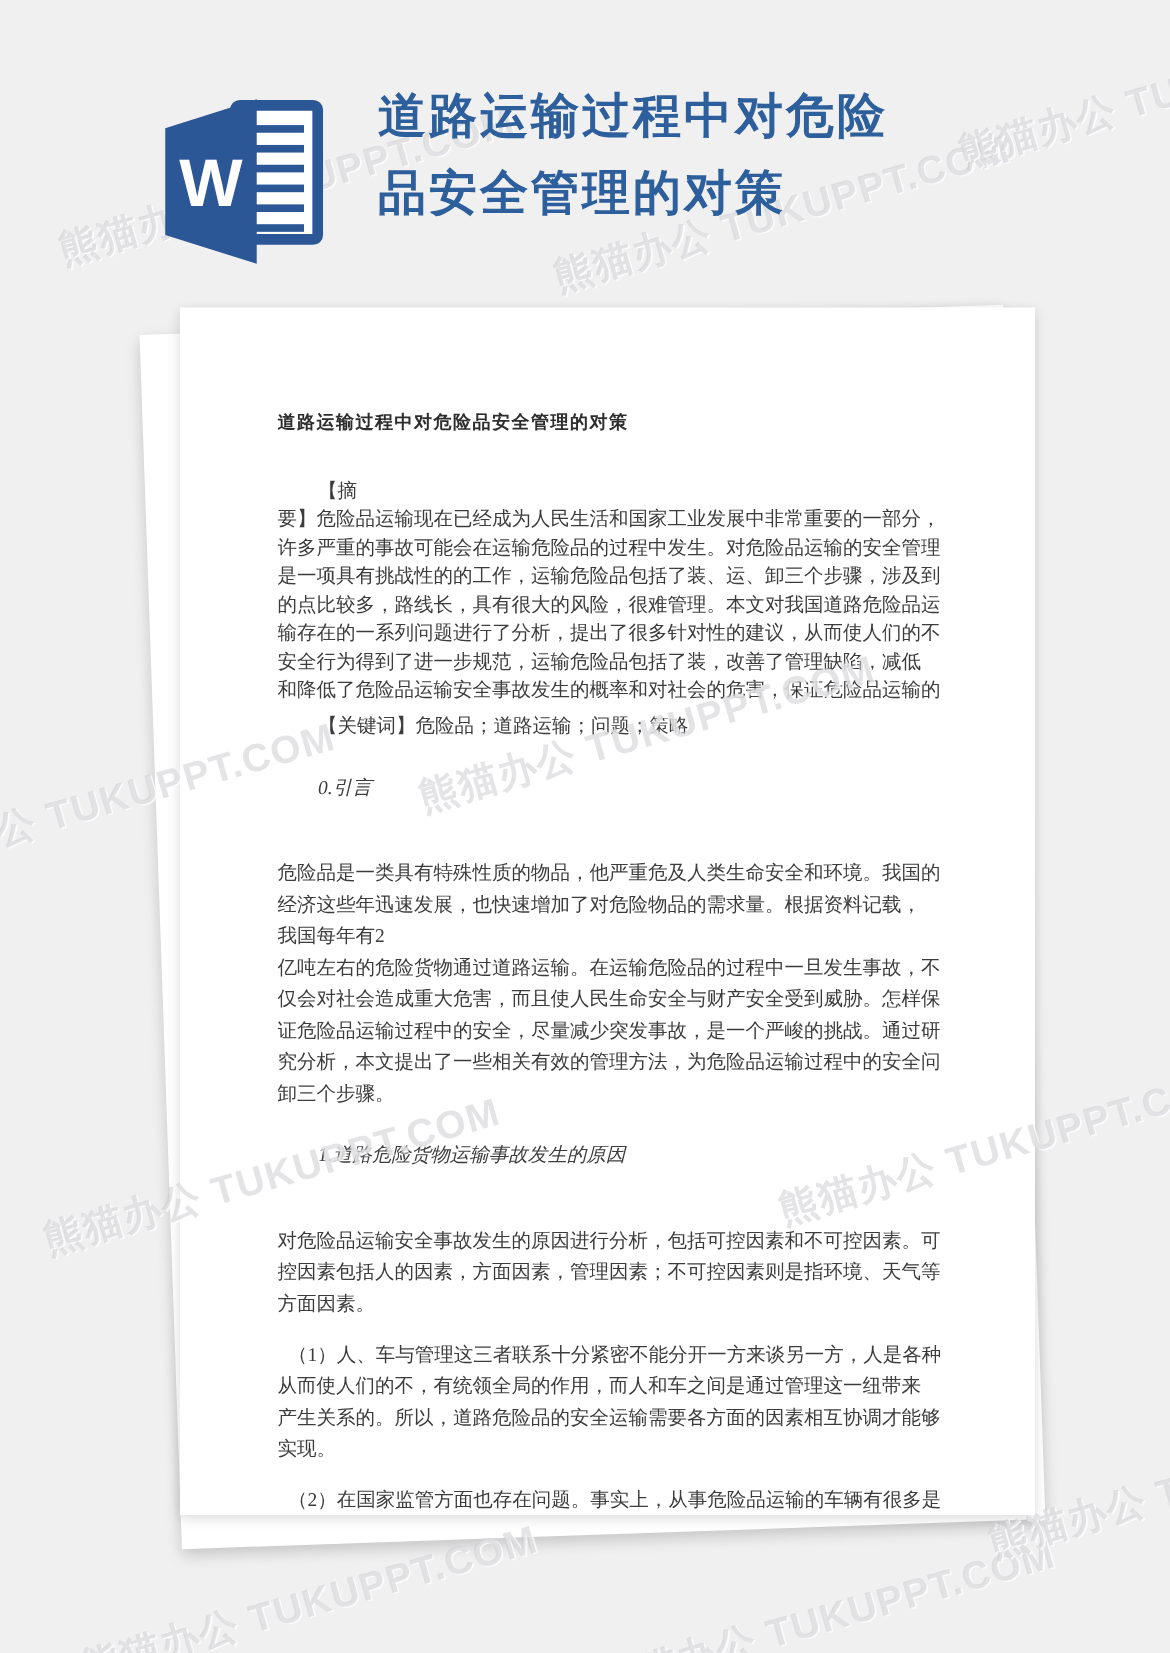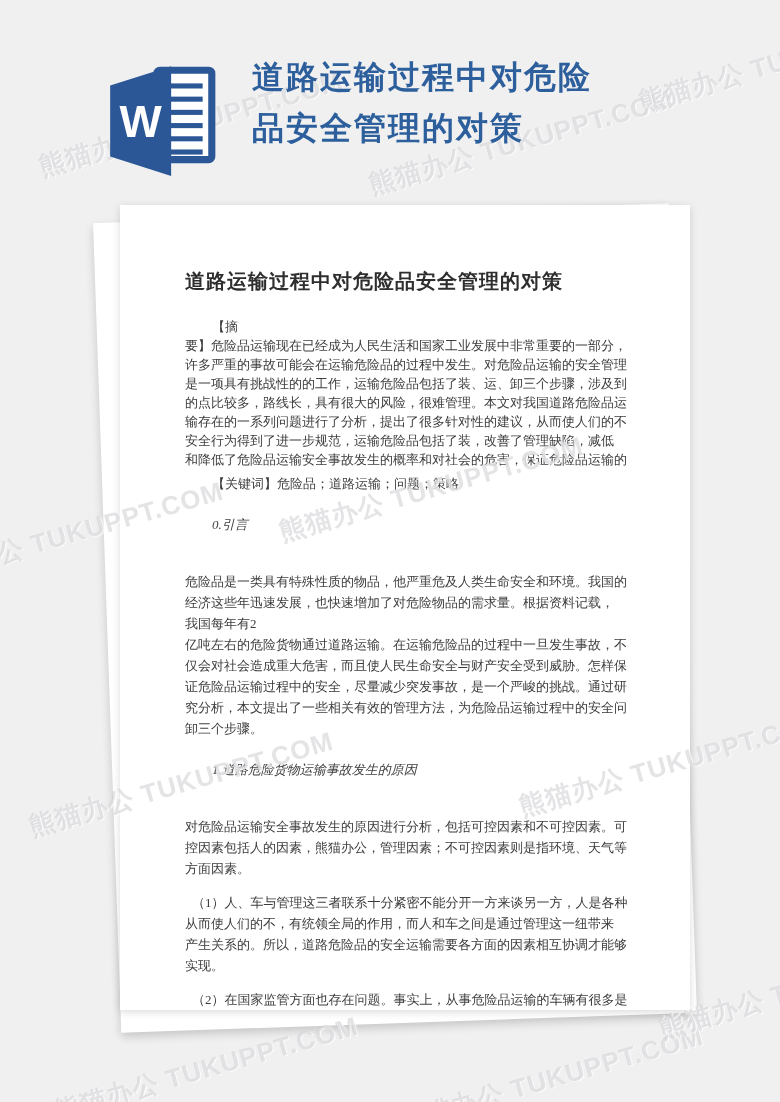--- a/index.html
+++ b/index.html
@@ -24,21 +24,21 @@
   .sheet{position:absolute;background:var(--page-bg);}
   .sheet-back{left:107px;top:213px;width:576px;height:810px;
               transform:rotate(-2deg);box-shadow:0 4px 10px rgba(0,0,0,0.18);z-index:1;}
   .sheet-main{left:120px;top:205px;width:570px;height:805px;
               box-shadow:0 2px 8px rgba(0,0,0,0.15);z-index:2;}
 
   
   .doc{position:absolute;left:0;top:0;width:100%;height:100%;
        padding:62px 63px 0 65px;color:var(--body-text);overflow:hidden;}
   .page-line{white-space:nowrap;overflow:hidden;font-size:13px;line-height:21px;}
-  .b-doc-title .page-line{font-size:20px;line-height:28px;font-weight:700;letter-spacing:1px;color:#2e2e2e;}
+  .b-doc-title .page-line{font-size:12px;line-height:28px;font-weight:700;letter-spacing:1px;color:#2e2e2e;}
   .b-abstract{margin-top:22px;}
   .b-abstract .page-line{line-height:19px;}
   .b-keywords{margin-top:4px;}
   .b-heading{margin-top:20px;font-style:italic;}
   .b-body{margin-top:36px;}
   .b-list{margin-top:13px;}
   .b-abstract .page-line:first-child,
   .b-keywords .page-line,
   .b-heading .page-line{text-indent:27px;}
   .b-list .page-line:first-child{text-indent:7px;}
@@ -106,21 +106,21 @@
           <div class="page-line">仅会对社会造成重大危害，而且使人民生命安全与财产安全受到威胁。怎样保</div>
           <div class="page-line">证危险品运输过程中的安全，尽量减少突发事故，是一个严峻的挑战。通过研</div>
           <div class="page-line">究分析，本文提出了一些相关有效的管理方法，为危险品运输过程中的安全问</div>
           <div class="page-line">卸三个步骤。</div>
         </div>
         <div class="block b-heading">
           <div class="page-line">1.道路危险货物运输事故发生的原因</div>
         </div>
         <div class="block b-body">
           <div class="page-line">对危险品运输安全事故发生的原因进行分析，包括可控因素和不可控因素。可</div>
-          <div class="page-line">控因素包括人的因素，熊猫办公，管理因素；不可控因素则是指环境、天气等</div>
+          <div class="page-line">控因素包括人的因素，方面因素，管理因素；不可控因素则是指环境、天气等</div>
           <div class="page-line">方面因素。</div>
         </div>
         <div class="block b-list">
           <div class="page-line">（1）人、车与管理这三者联系十分紧密不能分开一方来谈另一方，人是各种因</div>
           <div class="page-line">从而使人们的不，有统领全局的作用，而人和车之间是通过管理这一纽带来</div>
           <div class="page-line">产生关系的。所以，道路危险品的安全运输需要各方面的因素相互协调才能够</div>
           <div class="page-line">实现。</div>
         </div>
         <div class="block b-list">
           <div class="page-line">（2）在国家监管方面也存在问题。事实上，从事危险品运输的车辆有很多是非</div>

